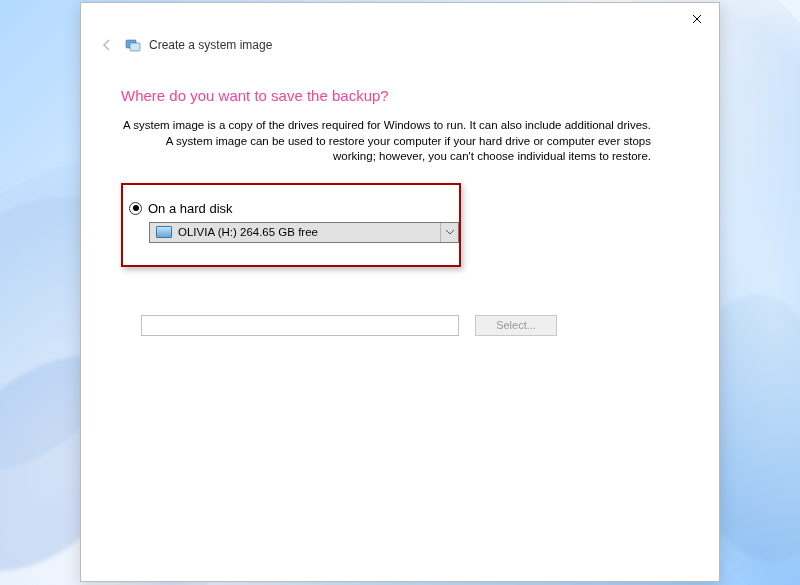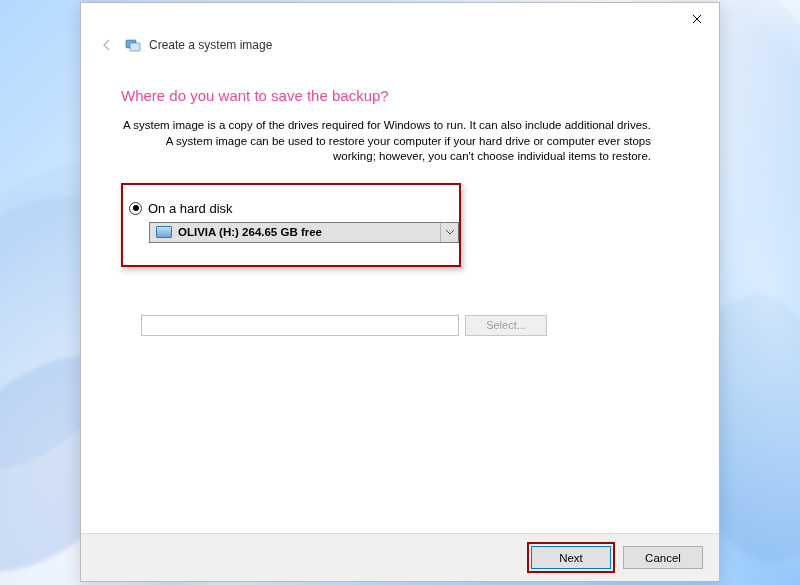--- a/index.html
+++ b/index.html
@@ -123,21 +123,20 @@
       border-radius: 50%;
     }
     .combo {
       margin-left: 20px;
       width: 310px; height: 21px;
       border: 1px solid #7a7a7a;
       background: #e1e1e1;
       display: flex; align-items: center;
       font-size: 11.5px;
       position: relative;
-      font-weight: bold;
     }
     .combo.disabled { color: #888; border-color: #b5b5b5; background: #e9e9e9; }
     .combo .drive-icon {
       width: 16px; height: 12px;
       margin: 0 6px 0 6px;
       background: linear-gradient(180deg,#c6e2f7 0%, #6aa6d8 100%);
       border: 1px solid #3a78a8;
       border-radius: 1px;
       display: inline-block;
     }
@@ -145,21 +144,21 @@
       position: absolute; right: 0; top: 0;
       width: 18px; height: 100%;
       display: flex; align-items: center; justify-content: center;
       border-left: 1px solid #b5b5b5;
       color: #555;
     }
     .combo.disabled .chev { color: #aaa; }
     .section-gap2 { margin-top: 48px; }
 
     .net-row {
-      display: flex; gap: 6px; align-items: center;
+      display: flex; gap: 16px; align-items: center;
       margin-left: 20px; margin-top: 6px;
     }
     .net-input {
       width: 318px; height: 21px;
       border: 1px solid #c0c0c0;
       background: #fff;
     }
     .select-btn {
       width: 82px; height: 21px;
       border: 1px solid #c8c8c8;
@@ -245,19 +244,13 @@
 
 
     <div class="section-gap2">
       <div class="net-row">
         <div class="net-input"></div>
         <div class="select-btn">Select...</div>
       </div>
     </div>
   </div>
 
-  <div class="footer">
-    <div class="next-wrap">
-      <div class="btn next-btn">Next</div>
-    </div>
-    <div class="btn">Cancel</div>
-  </div>
 </div>
 
 </body></html>

